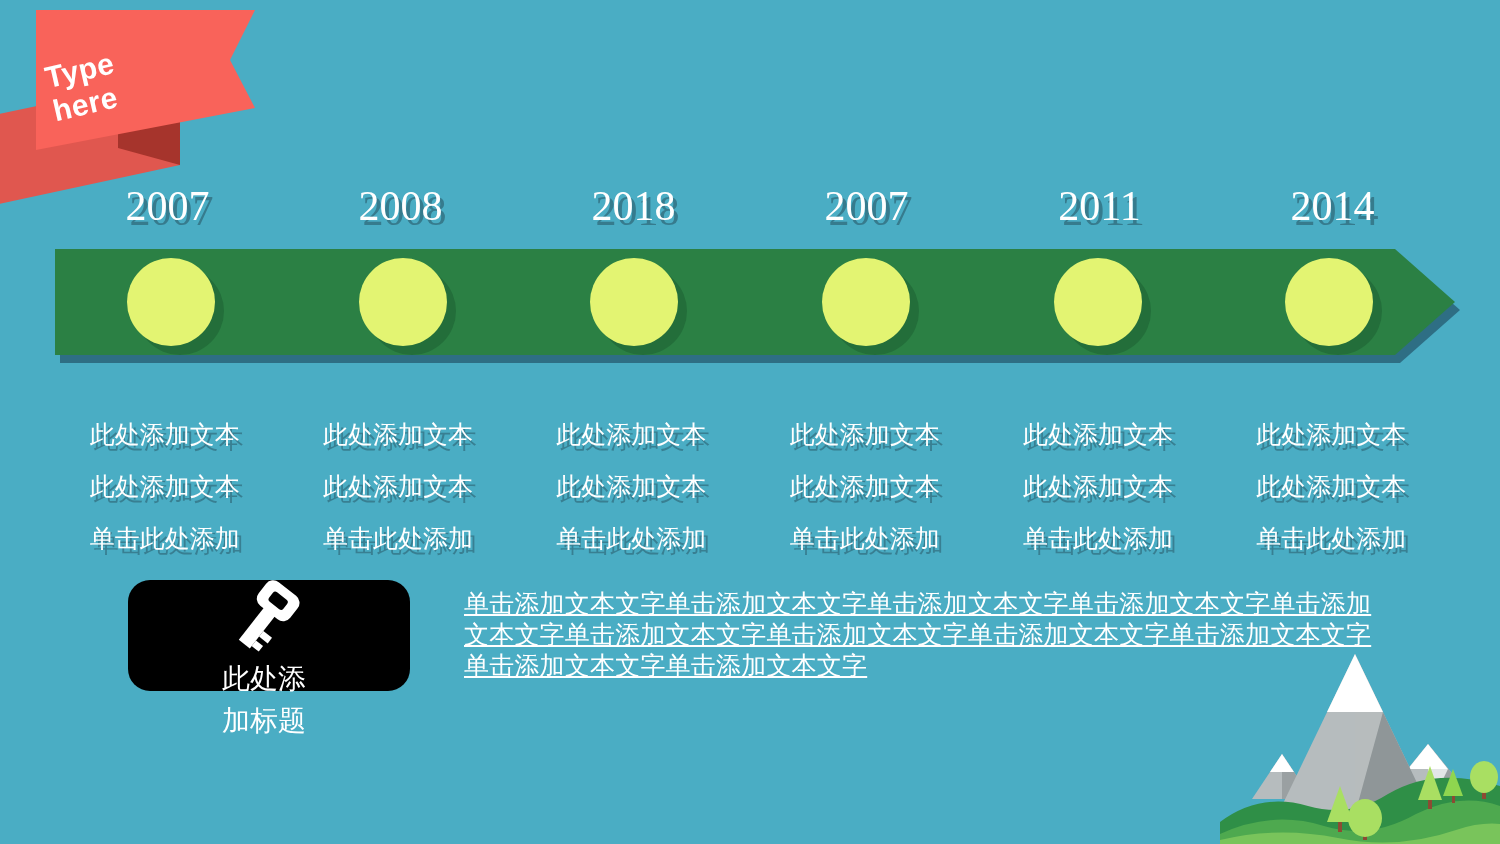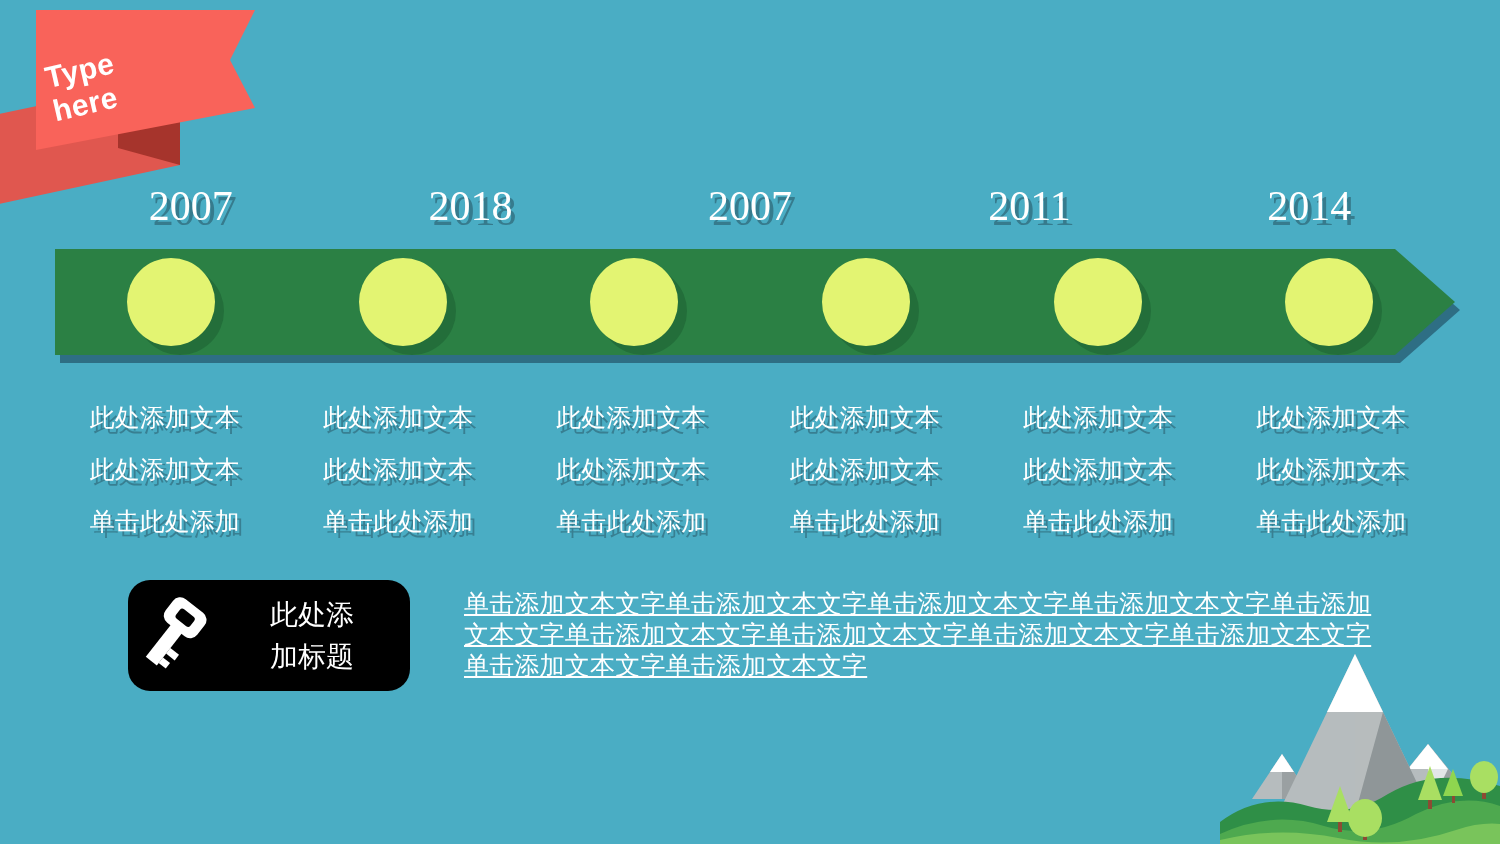--- a/index.html
+++ b/index.html
@@ -100,21 +100,21 @@
     height: 88px;
     border-radius: 50%;
     background: #e3f472;
     box-shadow: 9px 9px 0 rgba(18, 70, 38, 0.30);
   }
 
   
   .columns {
     position: absolute;
     left: 48px;
-    top: 391px;
+    top: 408px;
     width: 1400px;
     display: flex;
   }
   .column {
     flex: 1 1 0;
     text-align: center;
     color: #ffffff;
     font-size: 25px;
     line-height: 52px;
     text-shadow: 4px 5px 0 rgba(38, 82, 96, 0.50);
@@ -125,20 +125,21 @@
   .badge {
     position: absolute;
     left: 128px;
     top: 580px;
     width: 282px;
     height: 111px;
     background: #000000;
     border-radius: 22px;
     display: flex;
     align-items: center;
+    flex-direction: column;
   }
   .badge-icon {
     width: 96px;
     height: 100%;
     display: flex;
     align-items: center;
     justify-content: center;
   }
   .badge-icon svg { display: block; }
   .badge-title {
@@ -190,20 +191,21 @@
       <polygon points="46,20 265,20 240,70 265,118 46,160" fill="#f9635a"></polygon>
     </svg>
     <div class="ribbon-text">
       <span>Type</span><br>
       <span>here</span>
     </div>
   </div>
 
   <div class="years">
     <div class="year">2007</div>
+    <div class="year">2008</div>
     <div class="year">2018</div>
     <div class="year">2007</div>
     <div class="year">2011</div>
     <div class="year">2014</div>
   </div>
 
   <div class="arrow-shadow">
     <svg width="1400" height="106" viewBox="0 0 1400 106">
       <polygon points="0,0 1340,0 1400,53 1340,106 0,106" fill="#2e6e84"></polygon>
     </svg>

